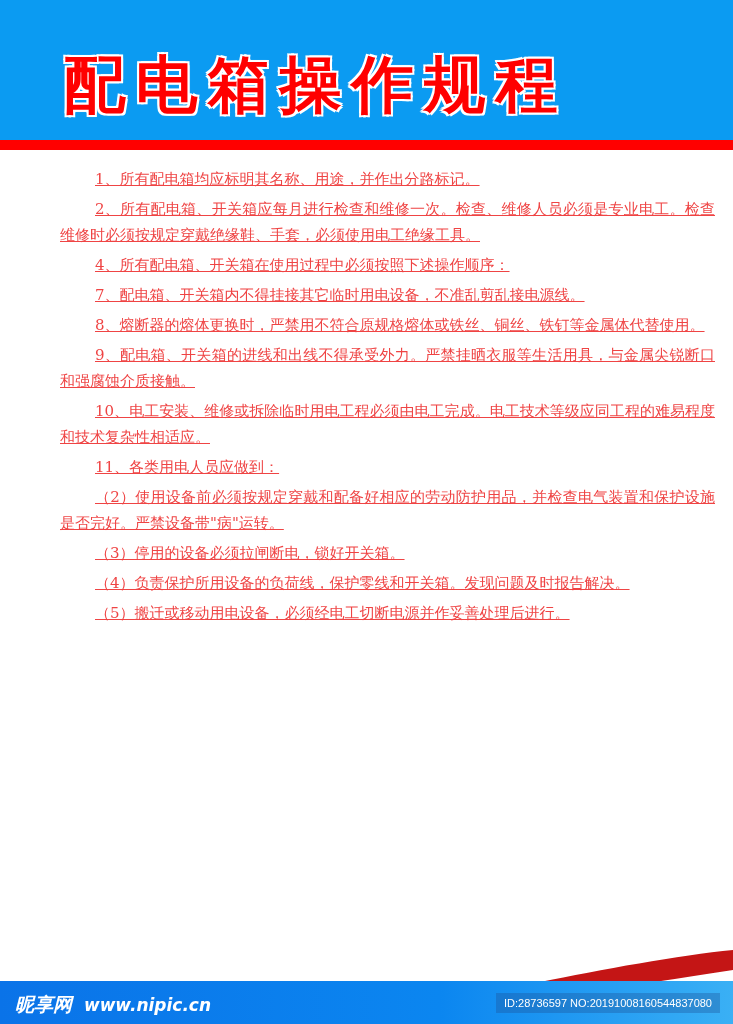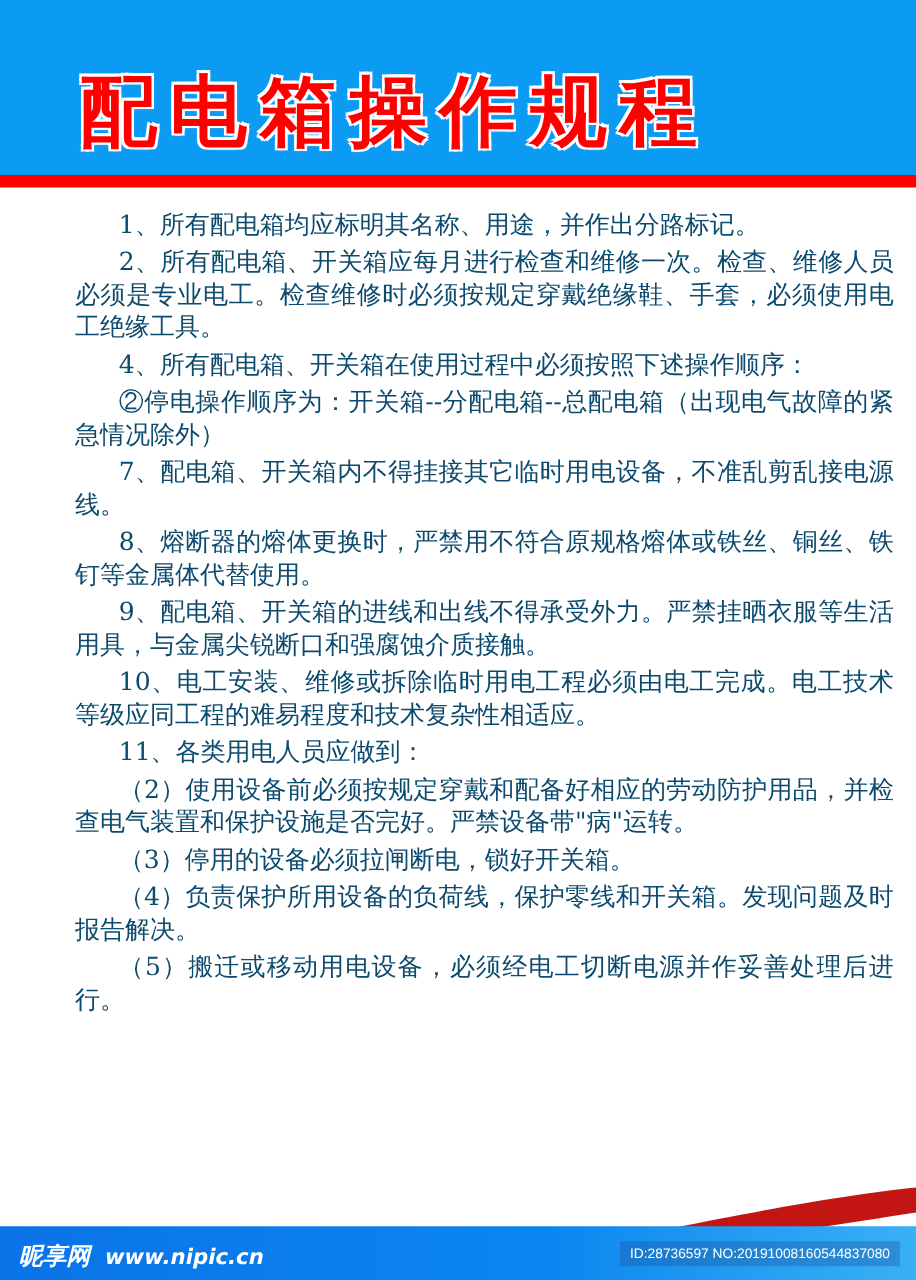--- a/index.html
+++ b/index.html
@@ -11,31 +11,31 @@
     .header {
       position: absolute; left: 0; top: 0; width: 733px; height: 140px;
       background: #0b9bf2;
     }
     .red-band {
       position: absolute; left: 0; top: 140px; width: 733px; height: 10px;
       background: #ff0000;
     }
     .title {
       position: absolute; left: 0; top: 50px; width: 603px; text-align: center;
-      font-family: Liberation Sans, sans-serif;
+      font-family: Liberation Mono, monospace;
       font-weight: bold; font-size: 62px; letter-spacing: 10px;
       color: #ff0000; line-height: 80px;
       -webkit-text-stroke: 2px #ffffff;
       paint-order: stroke fill;
       text-shadow: 0 0 3px #ffffff, 2px 2px 0 #ffffff, -2px -2px 0 #ffffff, 2px -2px 0 #ffffff, -2px 2px 0 #ffffff;
       padding-left: 28px; box-sizing: border-box;
     }
     .content {
       position: absolute; left: 60px; top: 166px; width: 655px;
-      font-size: 20px; line-height: 26px; color: #0c4a6e;
+      font-size: 15px; line-height: 26px; color: #ef4444; text-decoration: underline;
     }
     .para { margin: 0 0 4px 0; text-indent: 35px; text-align: justify; }
     .footer-wave {
       position: absolute; left: 0; top: 940px; width: 733px; height: 84px;
     }
     .footer {
       position: absolute; left: 0; top: 981px; width: 733px; height: 43px;
       background: linear-gradient(90deg, #0a73e8 0%, #0b86f0 60%, #3ab0f5 100%);
     }
     .logo {
@@ -55,21 +55,20 @@
 <body>
 
 <div class="header"></div>
 <div class="red-band"></div>
 <div class="title">配电箱操作规程</div>
 
 <div class="content">
   <p class="para">1、所有配电箱均应标明其名称、用途，并作出分路标记。</p>
   <p class="para">2、所有配电箱、开关箱应每月进行检查和维修一次。检查、维修人员必须是专业电工。检查维修时必须按规定穿戴绝缘鞋、手套，必须使用电工绝缘工具。</p>
   <p class="para">4、所有配电箱、开关箱在使用过程中必须按照下述操作顺序：</p>
-  <p class="para">②停电操作顺序为：开关箱--分配电箱--总配电箱（出现电气故障的紧急情况除外）</p>
   <p class="para">7、配电箱、开关箱内不得挂接其它临时用电设备，不准乱剪乱接电源线。</p>
   <p class="para">8、熔断器的熔体更换时，严禁用不符合原规格熔体或铁丝、铜丝、铁钉等金属体代替使用。</p>
   <p class="para">9、配电箱、开关箱的进线和出线不得承受外力。严禁挂晒衣服等生活用具，与金属尖锐断口和强腐蚀介质接触。</p>
   <p class="para">10、电工安装、维修或拆除临时用电工程必须由电工完成。电工技术等级应同工程的难易程度和技术复杂性相适应。</p>
   <p class="para">11、各类用电人员应做到：</p>
   <p class="para">（2）使用设备前必须按规定穿戴和配备好相应的劳动防护用品，并检查电气装置和保护设施是否完好。严禁设备带"病"运转。</p>
   <p class="para">（3）停用的设备必须拉闸断电，锁好开关箱。</p>
   <p class="para">（4）负责保护所用设备的负荷线，保护零线和开关箱。发现问题及时报告解决。</p>
   <p class="para">（5）搬迁或移动用电设备，必须经电工切断电源并作妥善处理后进行。</p>
 </div>

